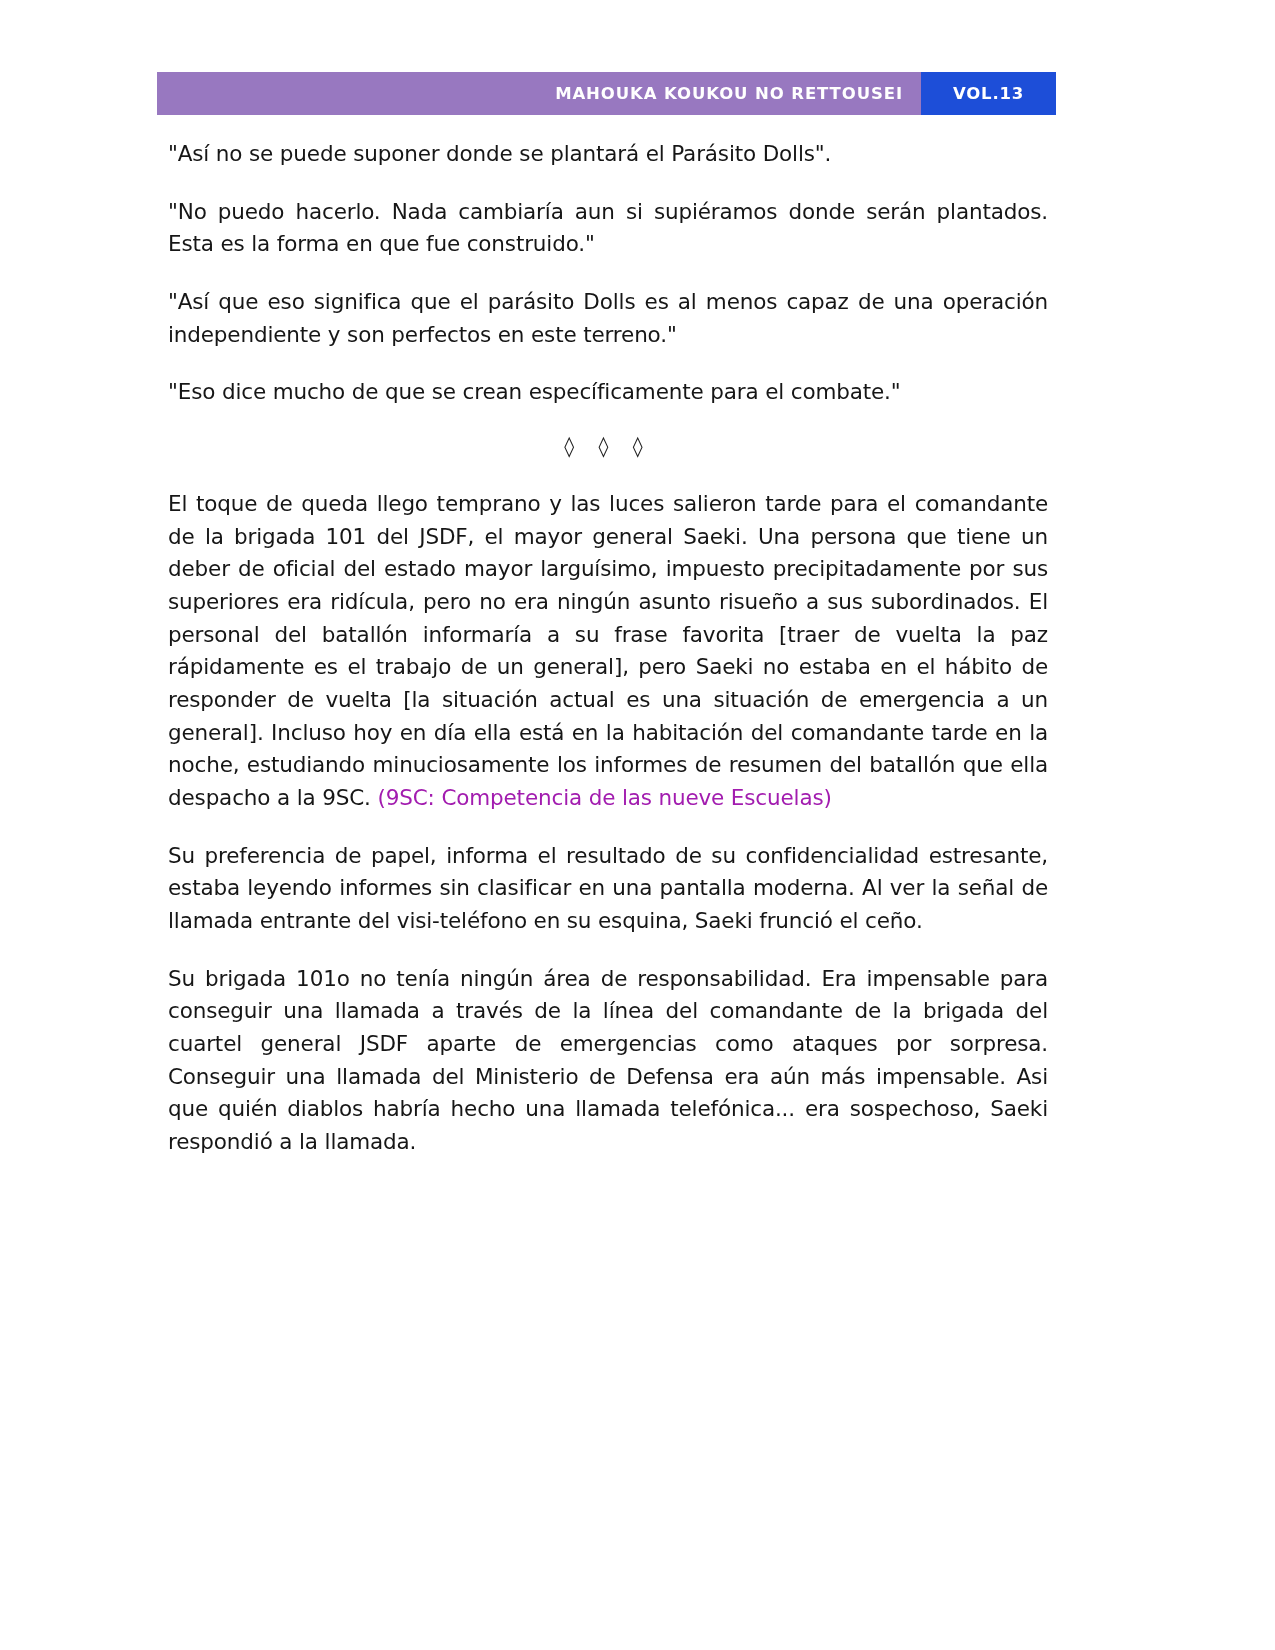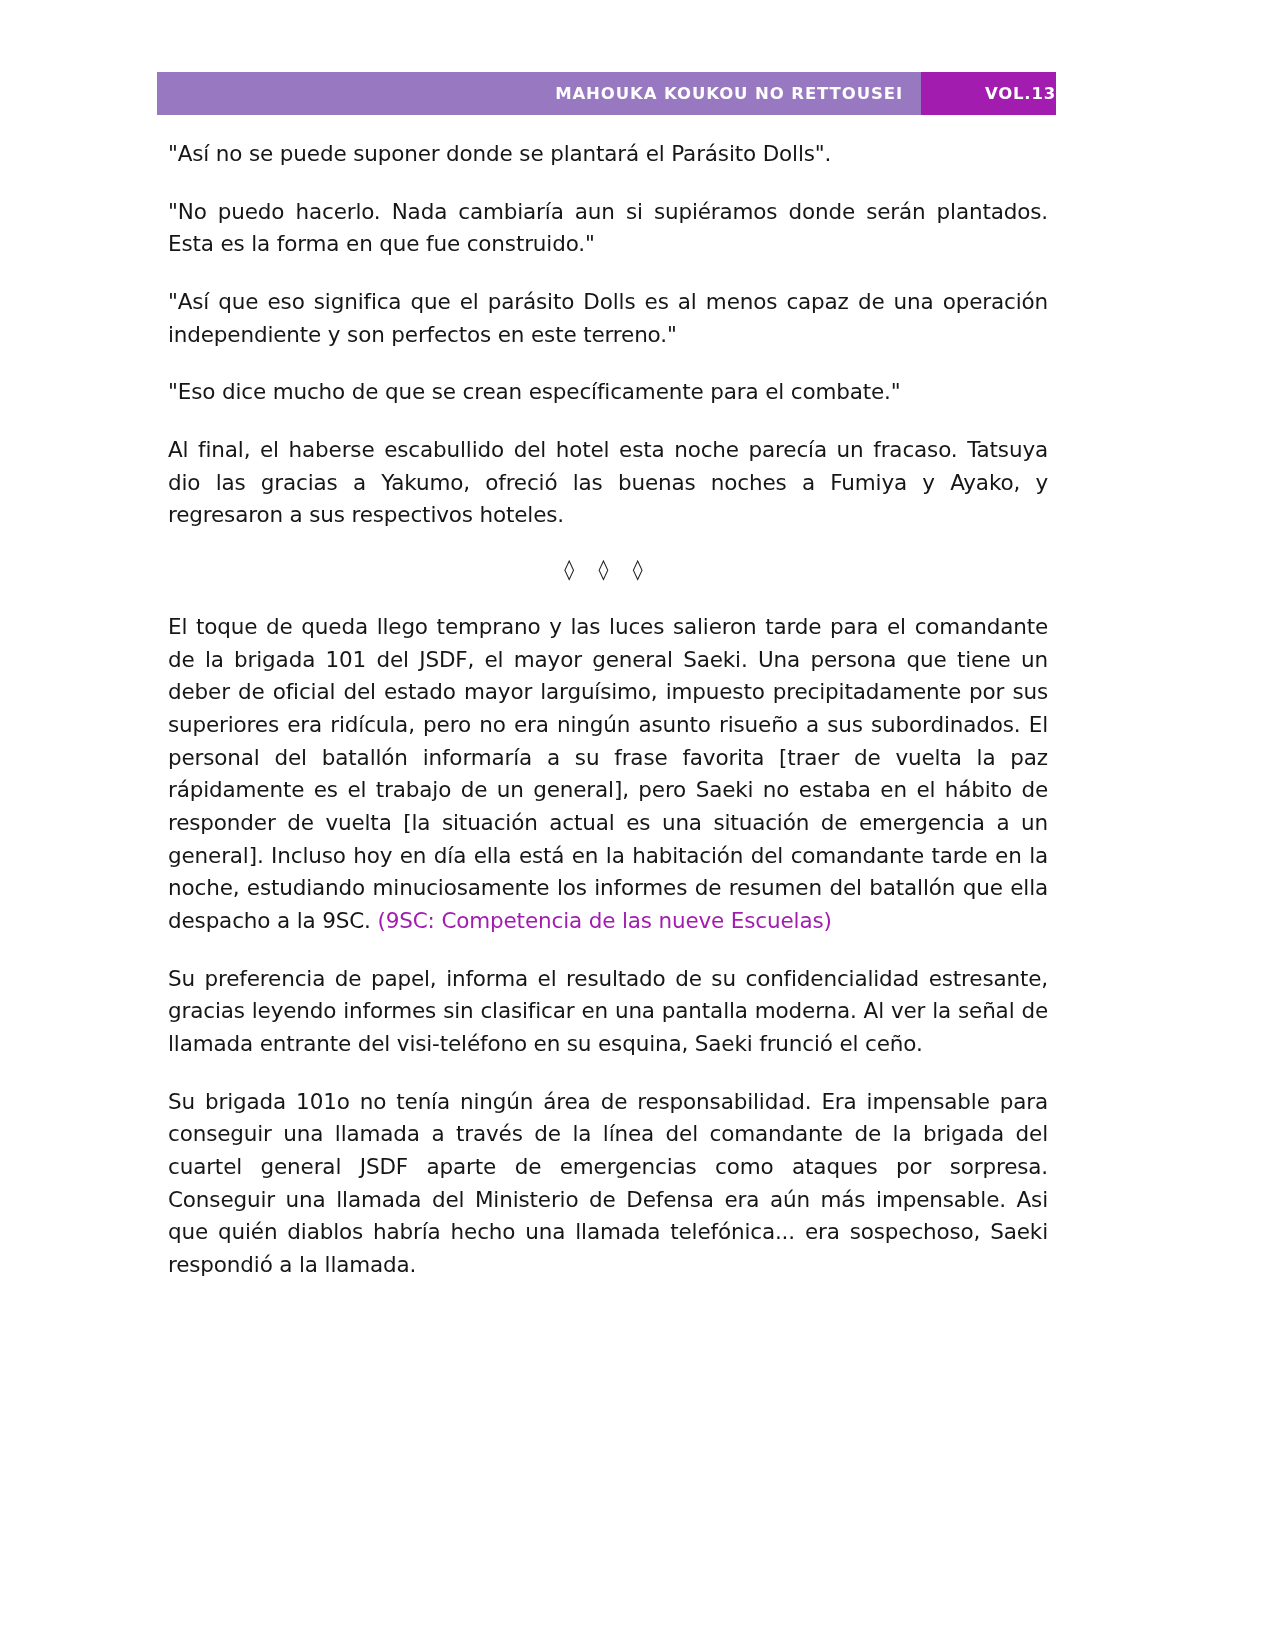--- a/index.html
+++ b/index.html
@@ -42,24 +42,24 @@
   .header-title {
     color: #ffffff;
     font-size: 16.5px;
     letter-spacing: 0.9px;
     font-weight: bold;
     font-family: "DejaVu Sans", sans-serif;
     white-space: nowrap;
   }
   .header-vol {
     width: 135px;
-    background: #a21caf;
+    background: #1d4ed8;
     display: flex;
     align-items: center;
-    justify-content: flex-end;
+    justify-content: center;
     box-sizing: border-box;
   }
   .header-vol-label {
     color: #ffffff;
     font-size: 16.5px;
     letter-spacing: 0.8px;
     font-weight: bold;
     white-space: nowrap;
   }
   
@@ -103,24 +103,23 @@
       <span class="header-vol-label">VOL.13</span>
     </div>
   </div>
 
   <div class="content">
 
     <p class="para">"Así no se puede suponer donde se plantará el Parásito Dolls".</p>
     <p class="para">"No puedo hacerlo. Nada cambiaría aun si supiéramos donde serán plantados. Esta es la forma en que fue construido."</p>
     <p class="para">"Así que eso significa que el parásito Dolls es al menos capaz de una operación independiente y son perfectos en este terreno."</p>
     <p class="para">"Eso dice mucho de que se crean específicamente para el combate."</p>
-    <p class="para">Al final, el haberse escabullido del hotel esta noche parecía un fracaso. Tatsuya dio las gracias a Yakumo, ofreció las buenas noches a Fumiya y Ayako, y regresaron a sus respectivos hoteles.</p>
 
     <div class="divider">◊ ◊ ◊</div>
 
 
     <p class="para"><span>El toque de queda  llego temprano y las  luces salieron tarde para el comandante de la brigada 101 del JSDF, el mayor general Saeki. Una persona que tiene un deber de oficial del estado mayor larguísimo, impuesto precipitadamente por sus superiores era ridícula, pero no era ningún asunto risueño a sus subordinados. El personal del batallón informaría a su frase favorita [traer de vuelta la paz rápidamente es el trabajo de un general], pero Saeki no estaba en el hábito de responder de vuelta [la situación actual es una situación de emergencia a un general]. Incluso hoy en día ella está en la habitación del comandante tarde en la noche, estudiando minuciosamente los informes de resumen del batallón que ella despacho a la 9SC. </span><span class="annotation">(9SC: Competencia de las nueve Escuelas)</span></p>
 
-    <p class="para">Su preferencia de papel, informa el resultado de su confidencialidad estresante, gracias leyendo informes sin clasificar en una pantalla moderna. Al ver la señal de llamada entrante del visi-teléfono en su esquina, Saeki frunció el ceño.</p>
+    <p class="para">Su preferencia de papel, informa el resultado de su confidencialidad estresante, estaba leyendo informes sin clasificar en una pantalla moderna. Al ver la señal de llamada entrante del visi-teléfono en su esquina, Saeki frunció el ceño.</p>
     <p class="para">Su brigada 101o no tenía ningún área de responsabilidad. Era impensable para conseguir una llamada a través de la línea del comandante de la brigada del cuartel general JSDF aparte de emergencias como ataques por sorpresa. Conseguir una llamada del Ministerio de Defensa era aún más impensable. Asi que quién diablos  habría hecho una llamada telefónica... era sospechoso, Saeki respondió a la llamada.</p>
 
   </div>
 </div>
 
 </body></html>

